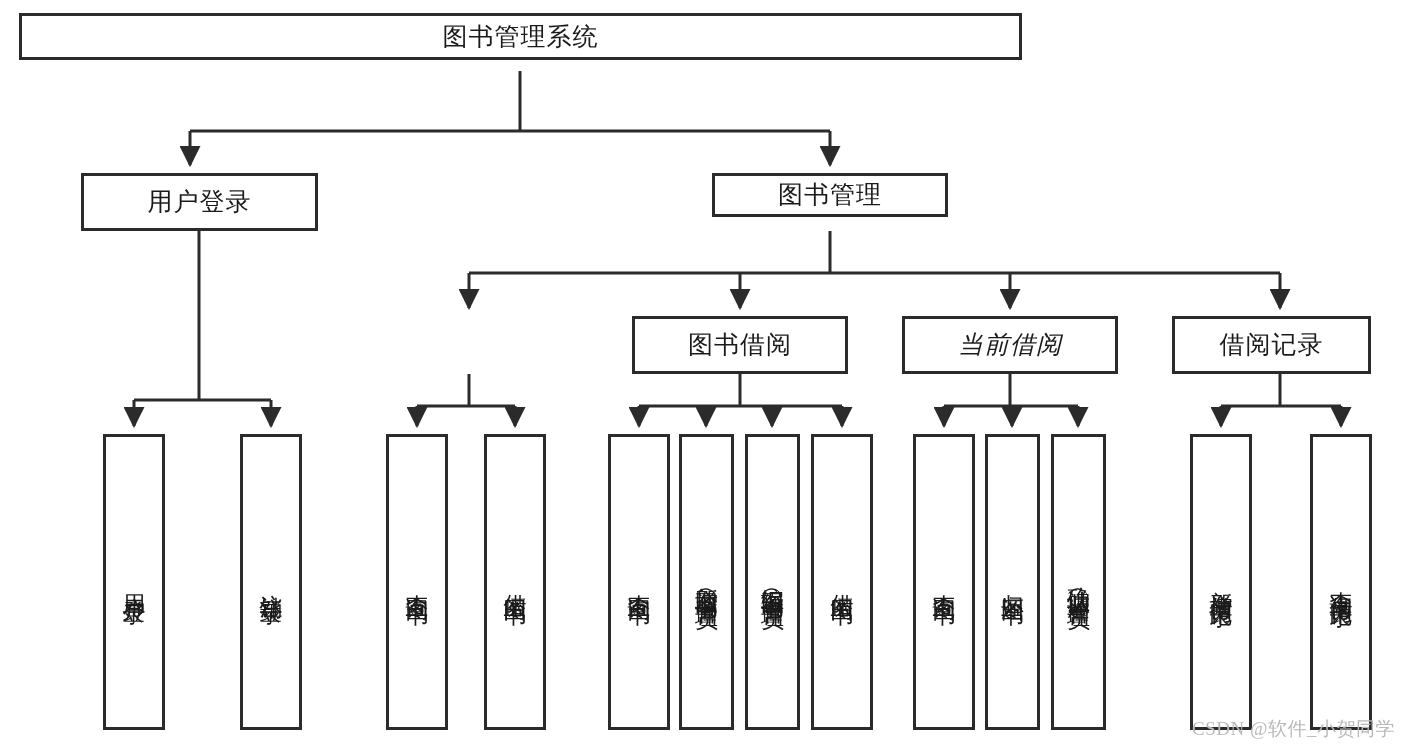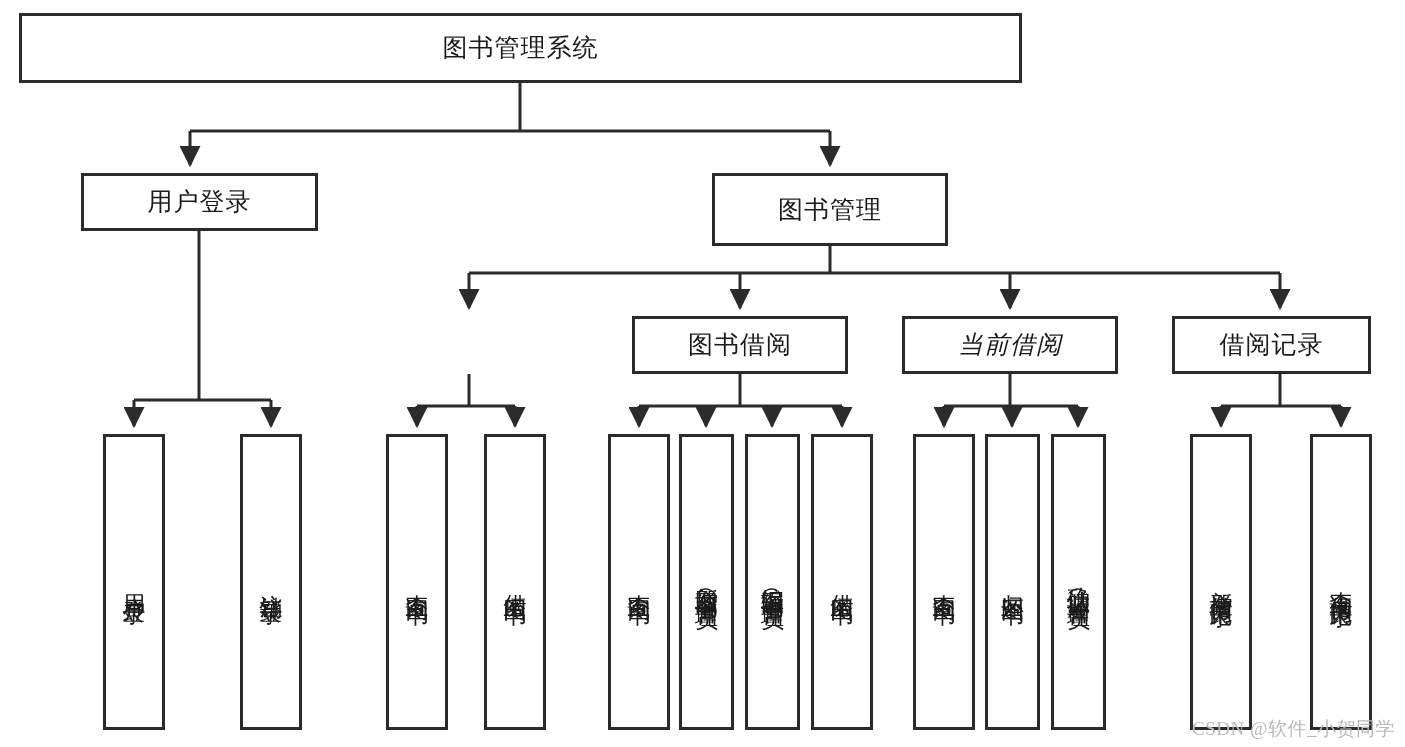--- a/index.html
+++ b/index.html
@@ -115,28 +115,28 @@
       <path d="M 1012 406 L 1012 426" marker-end="url(#arrow)"></path>
       <path d="M 1078 406 L 1078 426" marker-end="url(#arrow)"></path>
 
       <path d="M 1280 374 L 1280 406"></path>
       <path d="M 1221 406 L 1341 406"></path>
       <path d="M 1221 406 L 1221 426" marker-end="url(#arrow)"></path>
       <path d="M 1341 406 L 1341 426" marker-end="url(#arrow)"></path>
     </g>
   </svg>
 
-  <div class="node horizontal" style="left:19px; top:13px; width:1003px; height:70px;">
+  <div class="node horizontal" style="left:19px; top:13px; width:1003px; height:47px;">
     <span>图书管理系统</span>
   </div>
 
   <div class="node horizontal" style="left:81px; top:173px; width:237px; height:58px;">
     <span>用户登录</span>
   </div>
-  <div class="node horizontal" style="left:712px; top:173px; width:236px; height:73px;">
+  <div class="node horizontal" style="left:712px; top:173px; width:236px; height:44px;">
     <span>图书管理</span>
   </div>
 
   <div class="node horizontal" style="left:632px; top:316px; width:216px; height:58px;">
     <span>图书借阅</span>
   </div>
   <div class="node horizontal" style="left:902px; top:316px; width:216px; height:58px;font-style:italic;">
     <span>当前借阅</span>
   </div>
   <div class="node horizontal" style="left:1172px; top:316px; width:199px; height:58px;">

